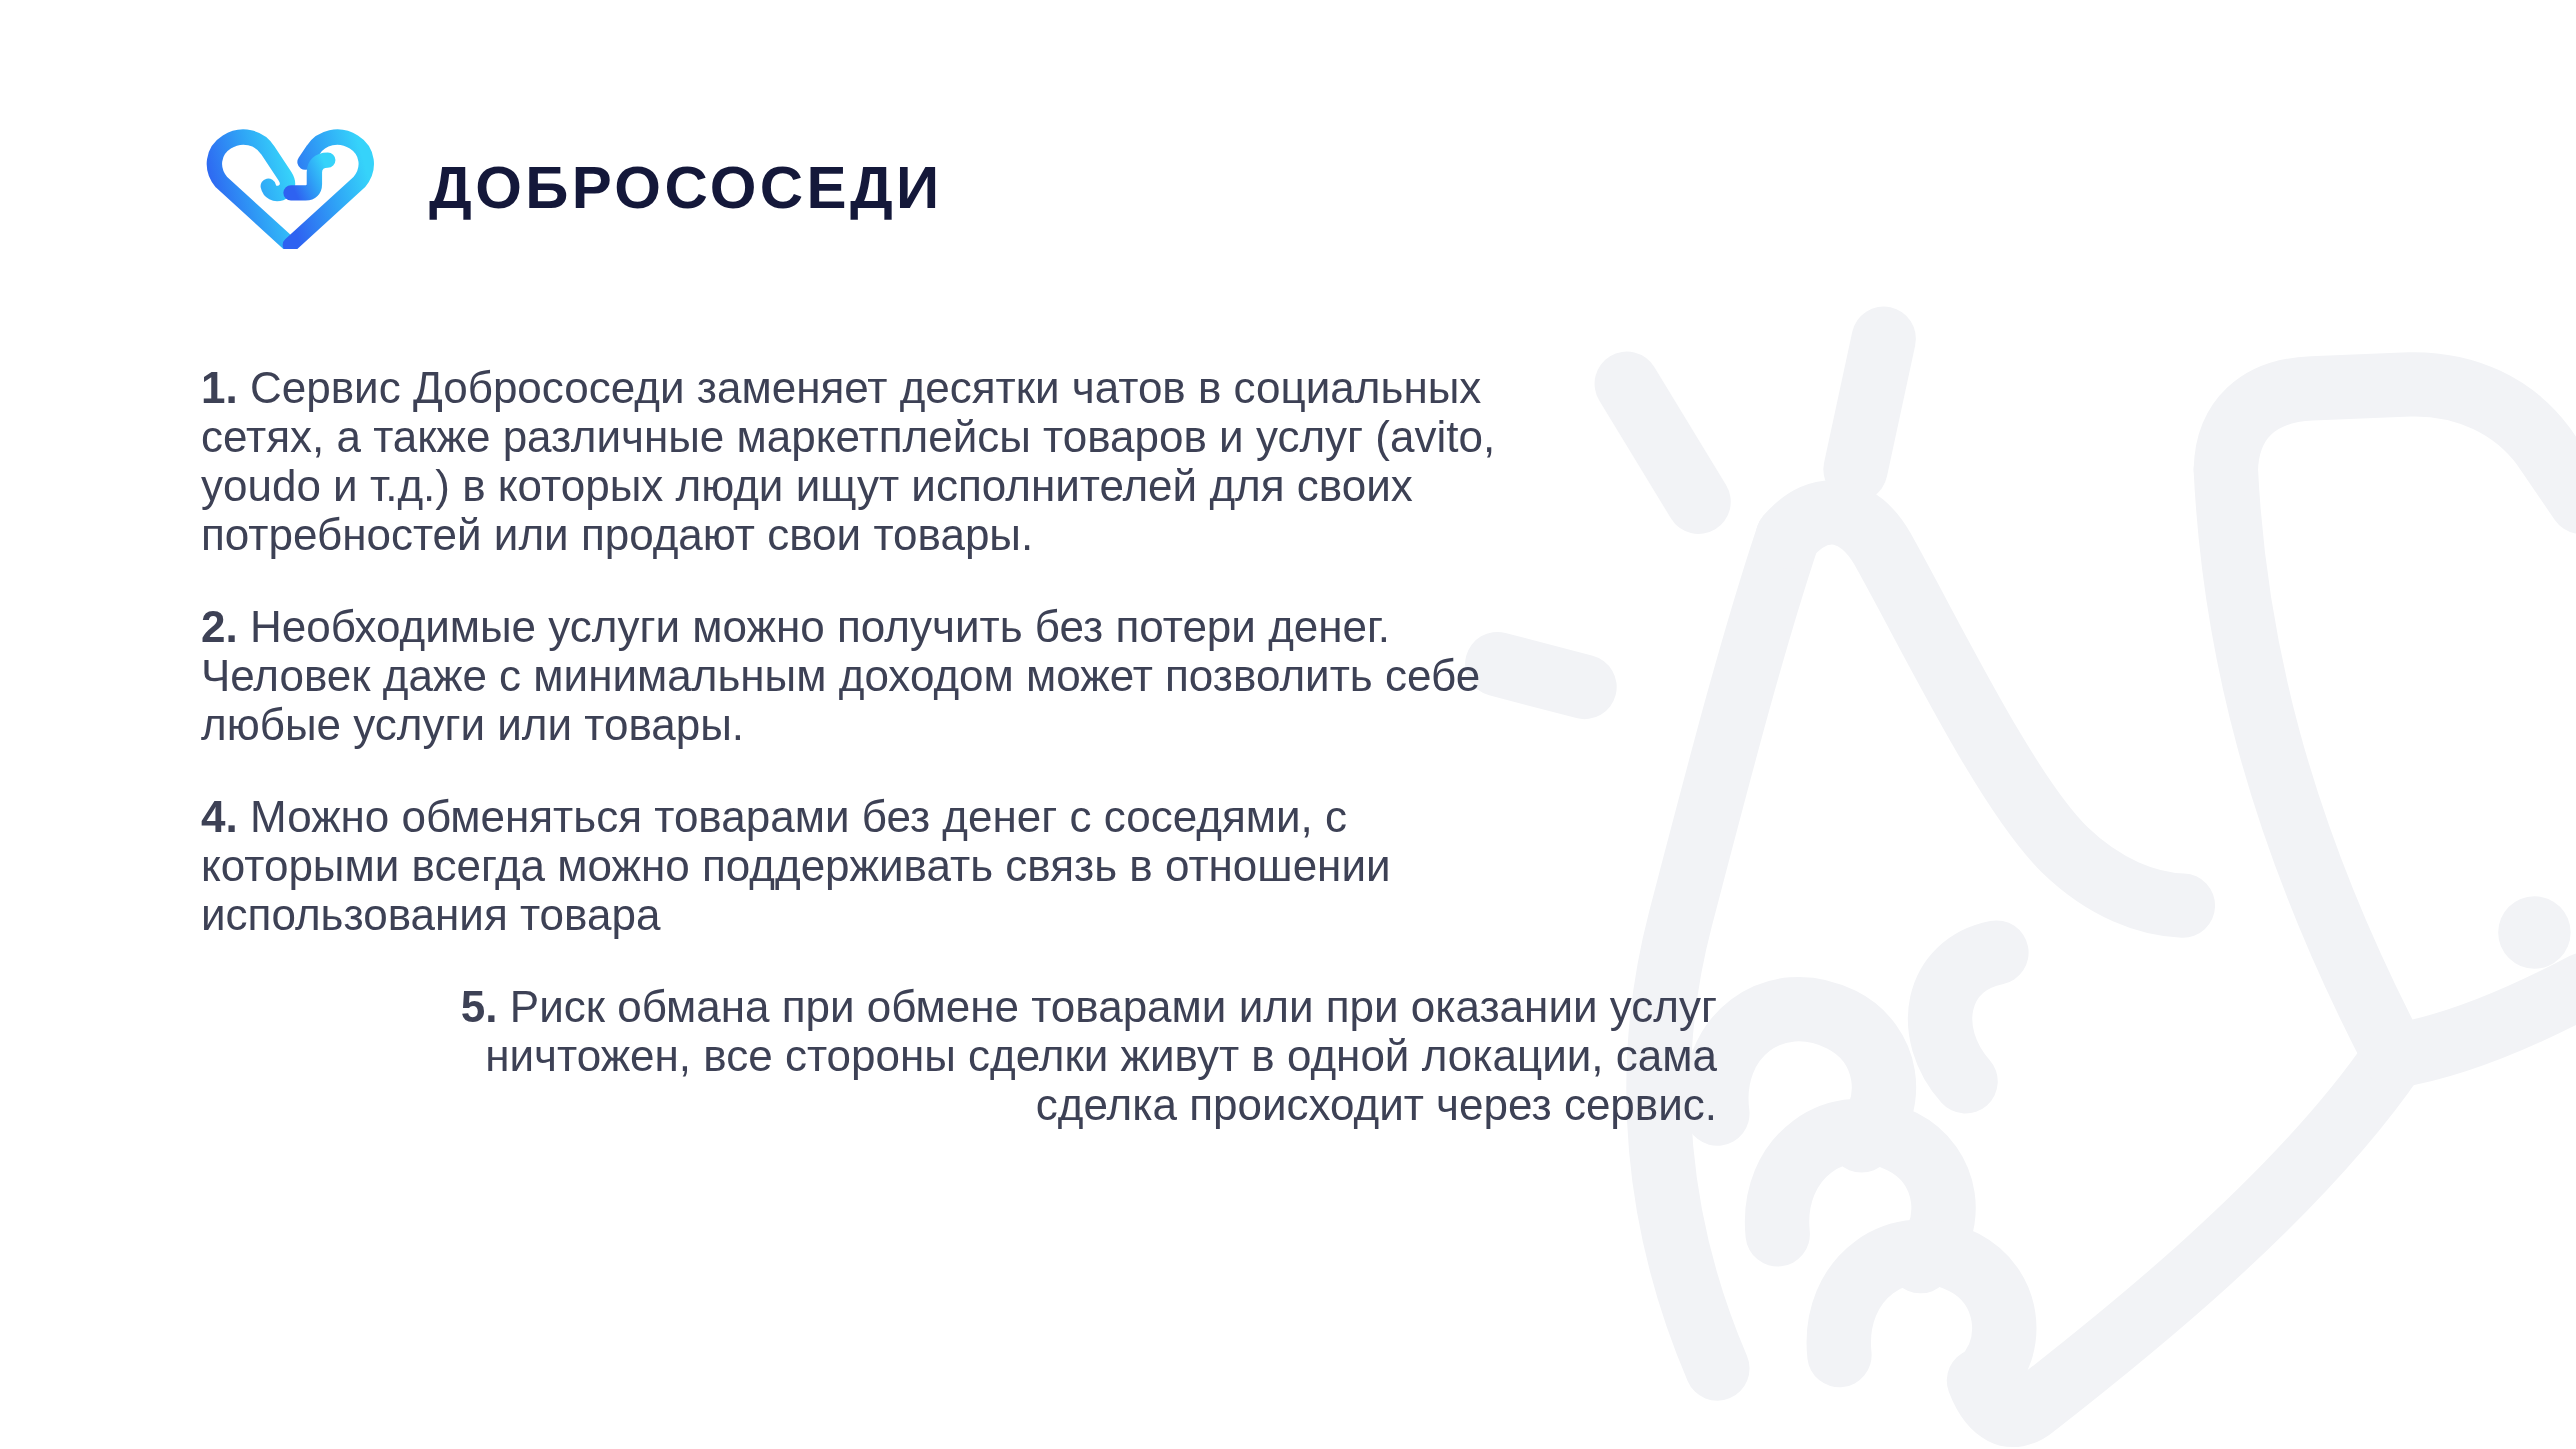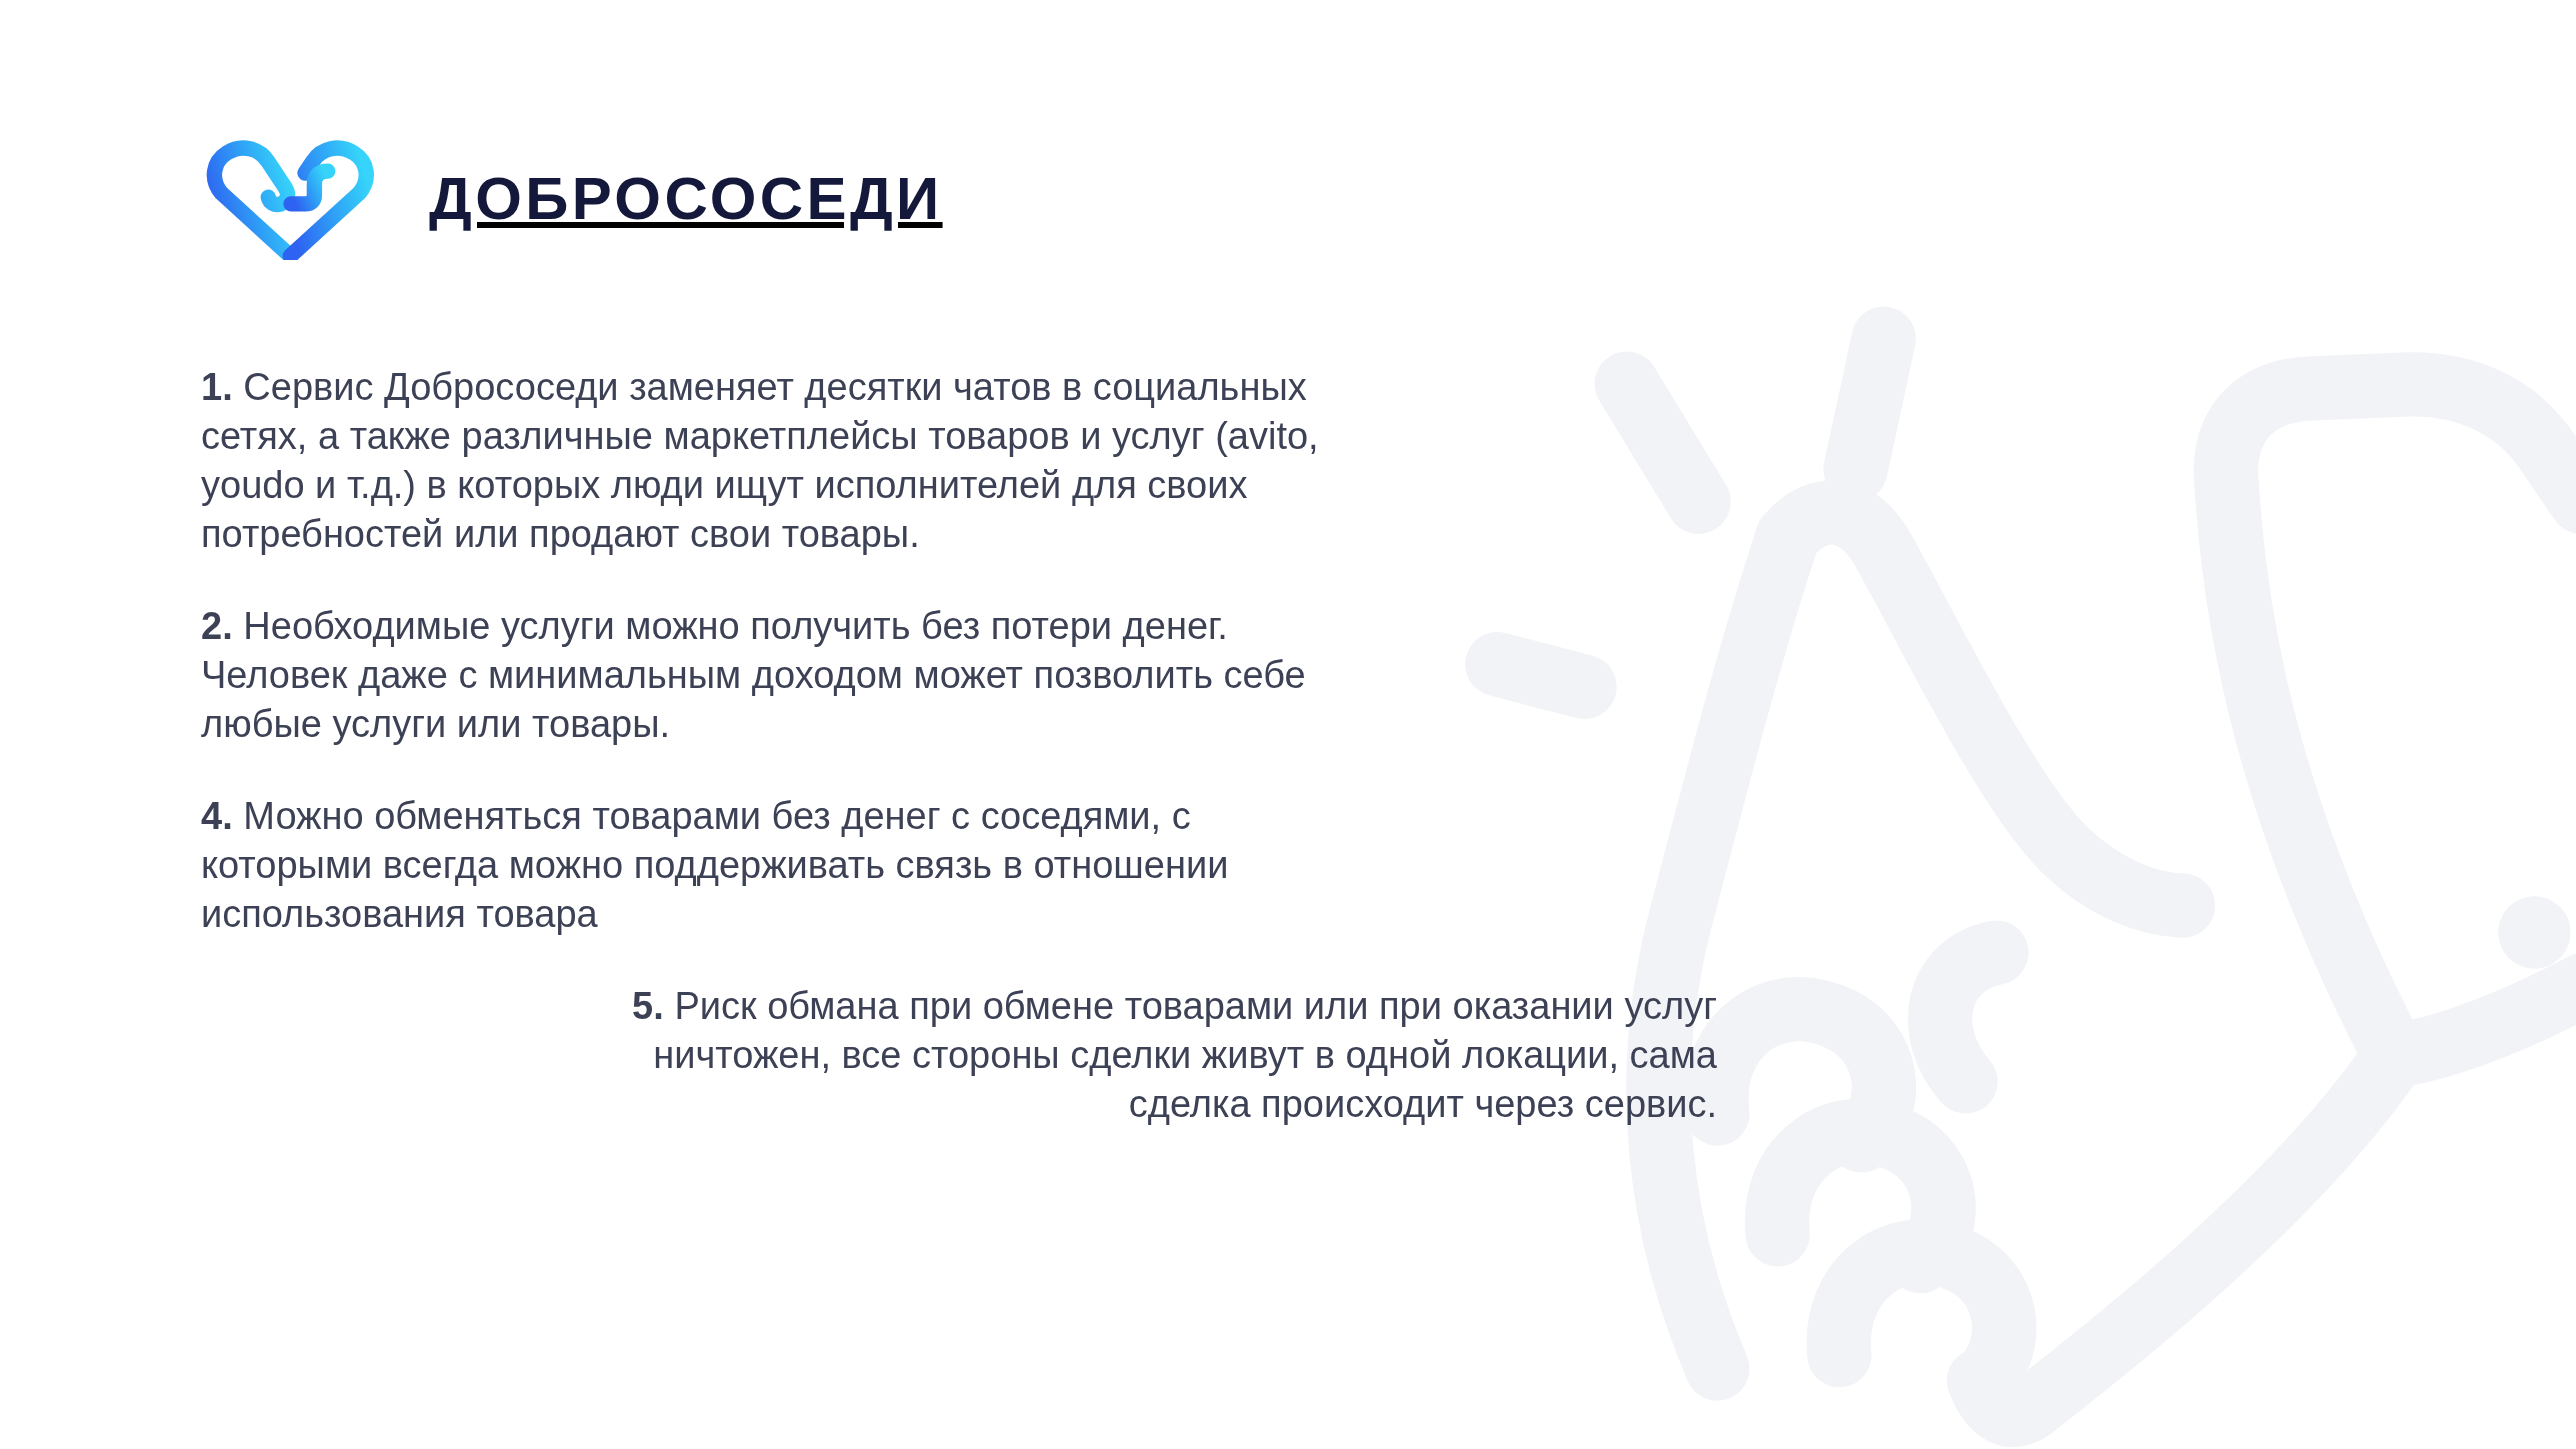--- a/index.html
+++ b/index.html
@@ -10,42 +10,41 @@
     overflow:hidden;
     font-family:"Liberation Sans", sans-serif;
   }
   
   .watermark {
     position:absolute; left:0; top:0; width:2576px; height:1449px;
     z-index:0;
   }
   
   .brand {
-    position:absolute; left:203px; top:133px;
+    position:absolute; left:203px; top:122px;
     display:flex; align-items:center;
     z-index:2;
-    text-decoration:underline;
   }
   .brand-mark { width:176px; height:127px; flex:0 0 auto; }
   .brand-word {
     margin-left:50px;
     font-size:60px;
     font-weight:bold;
     letter-spacing:3.4px;
     color:#14183A;
     line-height:1;
     padding-top:4px;
     white-space:nowrap;
   }
   
   .points {
     position:absolute; left:201px; top:363px; width:1516px;
     z-index:1;
     color:#3D4155;
-    font-size:38px;
+    font-size:44px;
     line-height:49px;
   }
   .point { margin-bottom:43px; }
   .point:last-child { margin-bottom:0;text-align:right; }
   .point .num { font-weight:bold; margin-right:0.28em; }
   .point .txt { white-space:pre-line; }
 </style>
 </head>
 <body>
 

